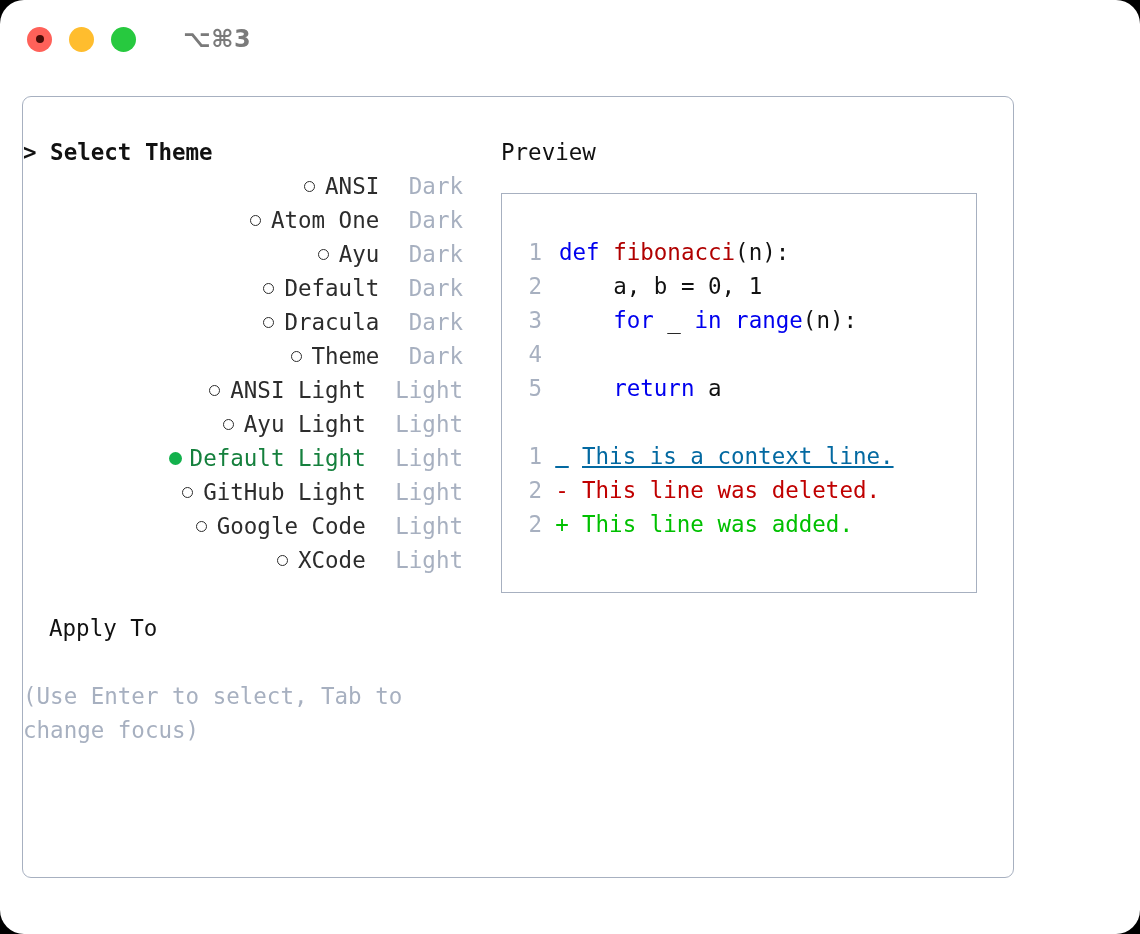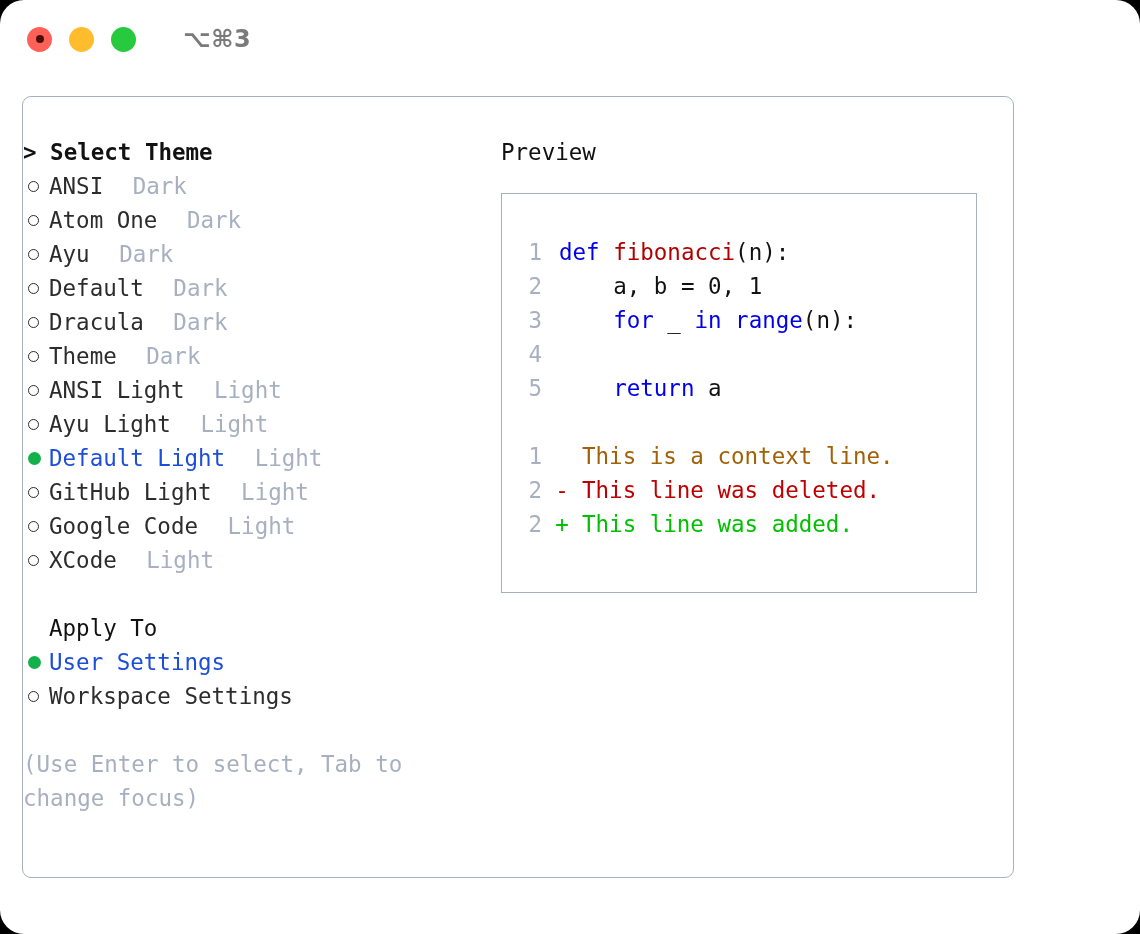--- a/index.html
+++ b/index.html
@@ -105,20 +105,21 @@
     color: #111111;
     white-space: pre;
     padding-left: 0;
   }
 
   .list-row {
     display: flex;
     align-items: center;
     height: 34px;
     white-space: pre;
+    justify-content: flex-end;
   }
   .marker {
     width: 26px;
     flex: 0 0 26px;
     display: flex;
     align-items: center;
     justify-content: flex-start;
     padding-left: 5px;
     box-sizing: border-box;
   }
@@ -135,21 +136,21 @@
     height: 13px;
     border-radius: 50%;
     background: #13b14c;
     display: block;
   }
   .row-label {
     font-size: 22.5px;
     color: #2c2c2c;
     white-space: pre;
   }
-  .row-label.selected { color: #1d4ed8; }
+  .row-label.selected { color: #15803d; }
   .row-tag {
     font-size: 22.5px;
     color: #a7b0c0;
     white-space: pre;
     margin-left: 16px;
   }
 
   .section-header {
     display: flex;
     align-items: center;
@@ -225,21 +226,21 @@
 
   .diff-gap { height: 34px; }
   .diff-line { display: flex; height: 34px; align-items: center; white-space: pre; font-size: 22.5px; }
   .diff-sign {
     width: 40px;
     flex: 0 0 40px;
     text-align: center;
     white-space: pre;
   }
   .diff-text { white-space: pre; }
-  .diff-ctx  .diff-sign, .diff-ctx .diff-text  { color: #a16207; }
+  .diff-ctx  .diff-sign, .diff-ctx .diff-text  { color: #0369a1; text-decoration: underline; }
   .diff-del  .diff-sign, .diff-del .diff-text  { color: #c00000; }
   .diff-add  .diff-sign, .diff-add .diff-text  { color: #00c000; }
 </style>
 </head>
 <body>
 
 <div id="screen">
 
   <div id="titlebar">
     <div class="traffic-lights">
@@ -272,24 +273,20 @@
             <div class="list-row"><span class="marker"><span class="dot-hollow"></span></span><span class="row-label">XCode</span><span class="row-tag"> Light</span></div>
           </div>
 
         <div class="spacer-row"></div>
 
         <div class="section-header">
           <span class="marker"></span>
           <span class="row-label">Apply To</span>
         </div>
 
-        <div id="apply-rows">
-            <div class="list-row"><span class="marker"><span class="dot-filled"></span></span><span class="row-label selected">User Settings</span></div>
-            <div class="list-row"><span class="marker"><span class="dot-hollow"></span></span><span class="row-label">Workspace Settings</span></div>
-          </div>
 
         <div id="hint">(Use Enter to select, Tab to change focus)</div>
       </div>
 
       <div id="right-col">
         <div id="preview-label">Preview</div>
 
         <div id="preview-box">
           <div id="code-area">
             <div id="code-lines">

